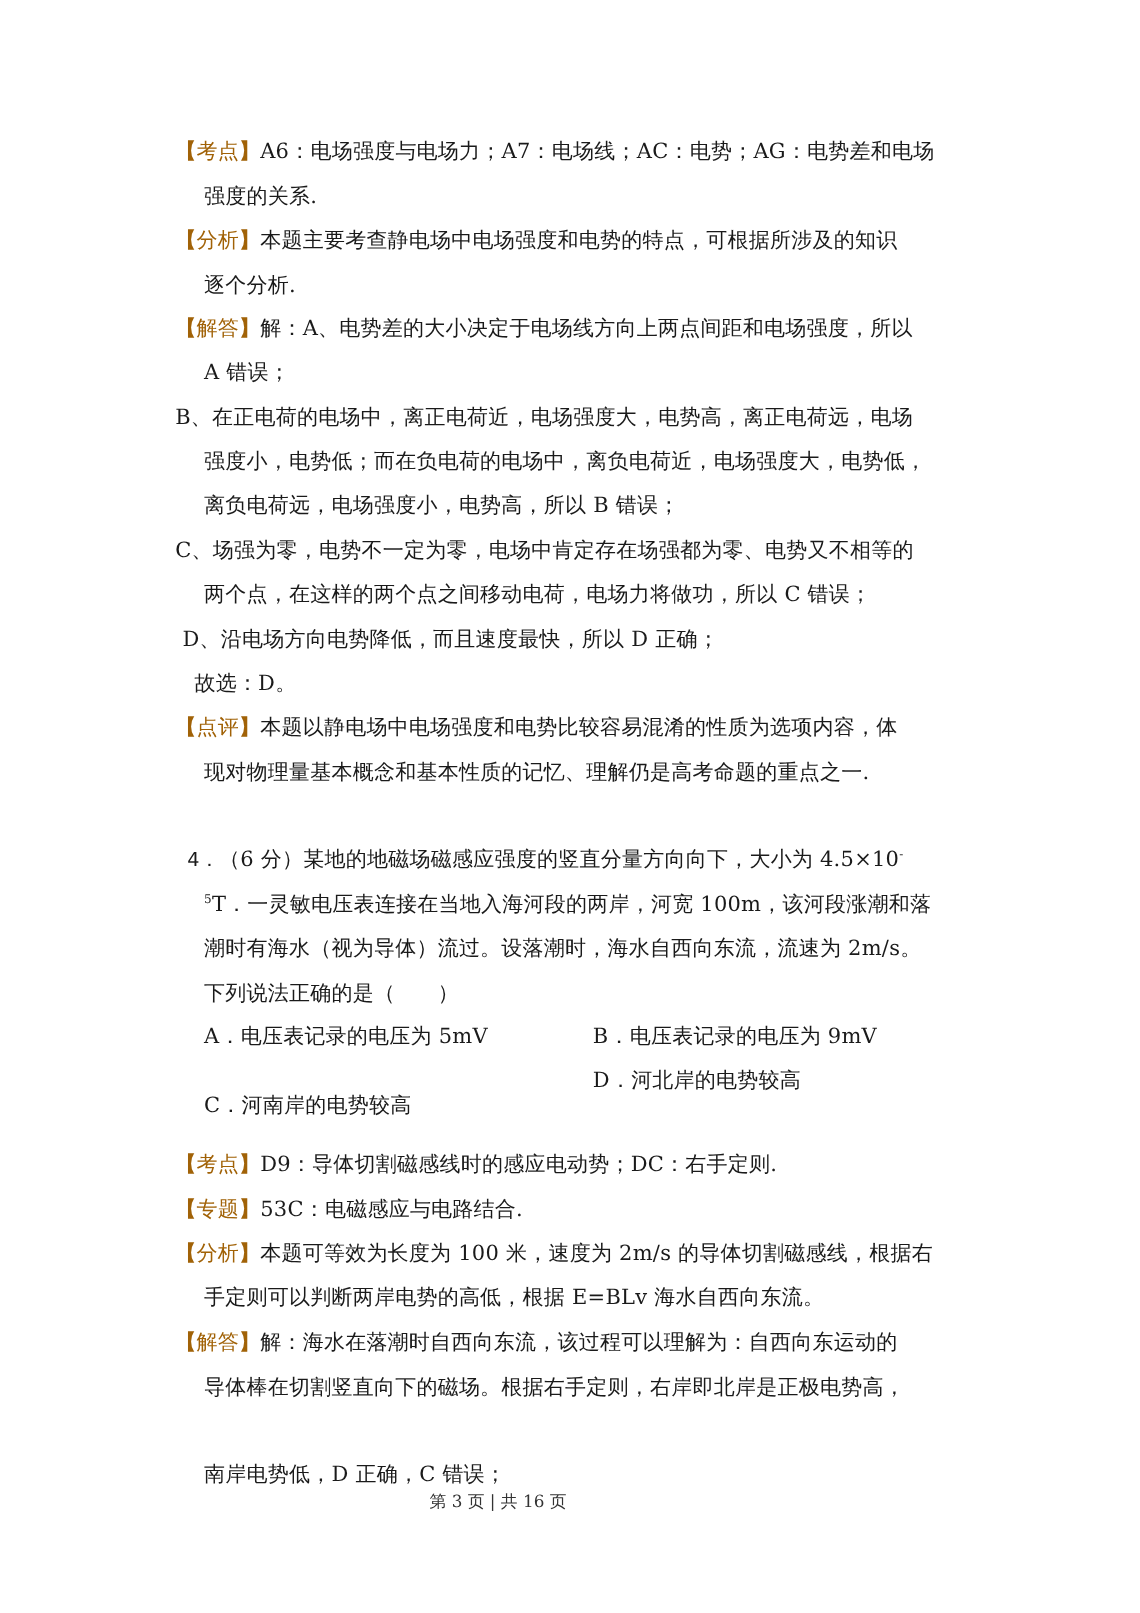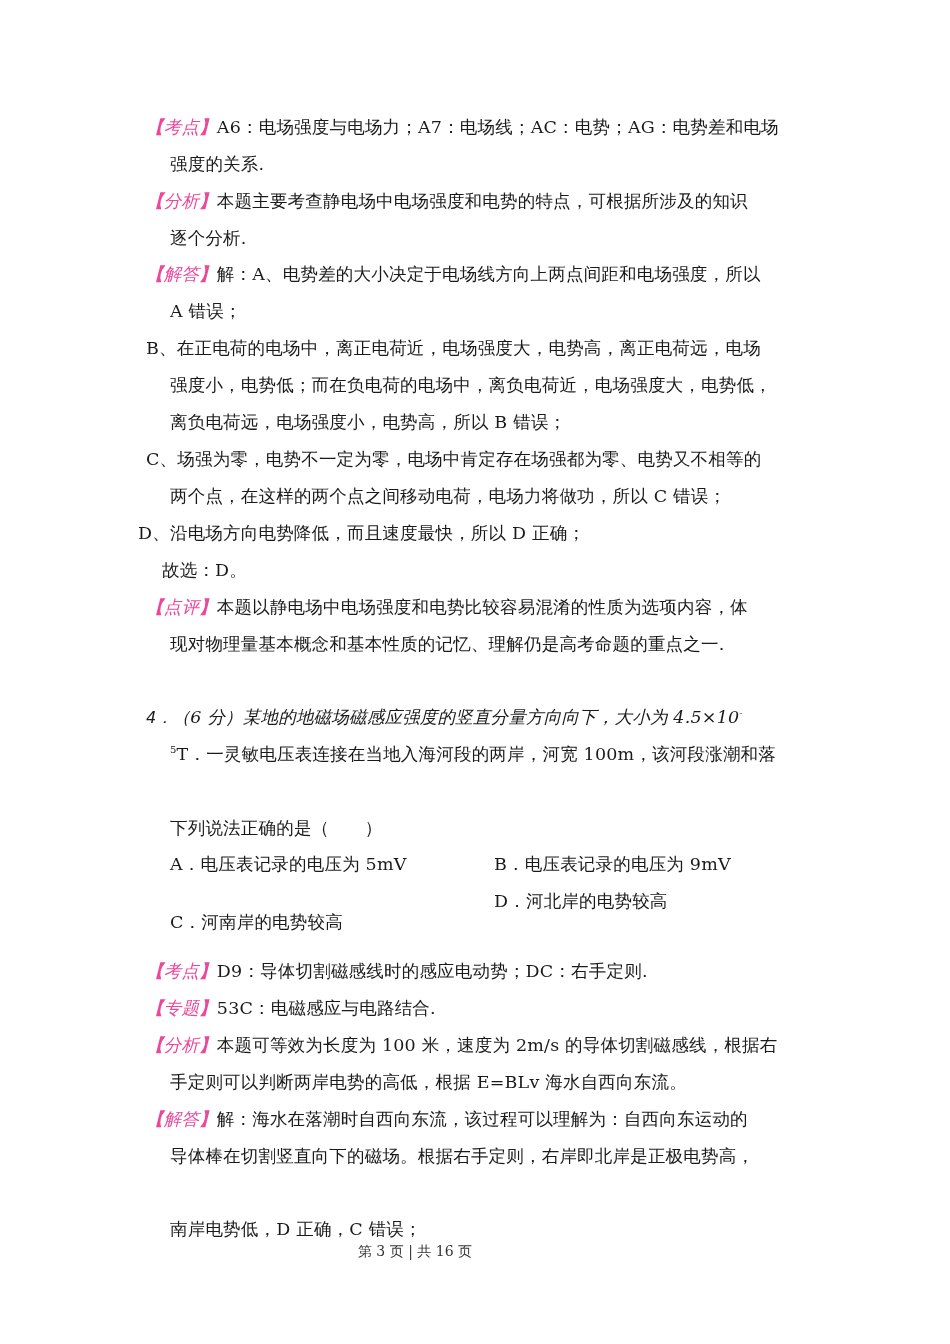--- a/index.html
+++ b/index.html
@@ -21,22 +21,21 @@
       height: 1344px;
     }
     .line {
       position: absolute;
       font-size: 17.5px;
       line-height: 24px;
       white-space: nowrap;
       letter-spacing: 0.2px;
     }
     .tag {
-      color: #ec4899;
-      font-style: italic;
+      color: #a16207;
     }
     .tag .br {
       font-weight: bold;
     }
     .latin {
       font-family: "DejaVu Sans", "Liberation Sans", sans-serif;
       font-size: 16px;
     }
     .sup {
       font-size: 10px;
@@ -86,39 +85,42 @@
   </div>
   <div class="line" style="left:170px; top:410px;">
     <span>离负电荷远，电场强度小，电势高，所以 B 错误；</span>
   </div>
   <div class="line" style="left:146px; top:447px;">
     <span>C、场强为零，电势不一定为零，电场中肯定存在场强都为零、电势又不相等的</span>
   </div>
   <div class="line" style="left:170px; top:484px;">
     <span>两个点，在这样的两个点之间移动电荷，电场力将做功，所以 C 错误；</span>
   </div>
-  <div class="line" style="left:138px; top:521px;">
+  <div class="line" style="left:152px; top:521px;">
     <span>D、沿电场方向电势降低，而且速度最快，所以 D 正确；</span>
   </div>
   <div class="line" style="left:162px; top:558px;">
     <span>故选：D。</span>
   </div>
 
   <div class="line" style="left:146px; top:595px;">
     <span class="tag"><span class="br">【</span><span>点评</span><span class="br">】</span></span><span>本题以静电场中电场强度和电势比较容易混淆的性质为选项内容，体</span>
   </div>
   <div class="line" style="left:170px; top:632px;">
     <span>现对物理量基本概念和基本性质的记忆、理解仍是高考命题的重点之一.</span>
   </div>
 
-  <div class="line" style="left:146px; top:705px;font-style:italic;">
+  <div class="line" style="left:156px; top:705px;">
     <span class="latin">4．</span><span>（6 分）某地的地磁场磁感应强度的竖直分量方向向下，大小为 4.5×10</span><span class="sup">-</span>
   </div>
   <div class="line" style="left:170px; top:742px;text-align:center;">
     <span class="sup">5</span><span>T．一灵敏电压表连接在当地入海河段的两岸，河宽 100m，该河段涨潮和落</span>
+  </div>
+  <div class="line" style="left:170px; top:779px;">
+    <span>潮时有海水（视为导体）流过。设落潮时，海水自西向东流，流速为 2m/s。</span>
   </div>
   <div class="line" style="left:170px; top:816px;">
     <span>下列说法正确的是（　　）</span>
   </div>
 
   <div class="line" style="left:170px; top:852px;">
     <span>A．</span><span>电压表记录的电压为 5mV</span>
   </div>
   <div class="line" style="left:494px; top:852px;">
     <span>B．</span><span>电压表记录的电压为 9mV</span>

